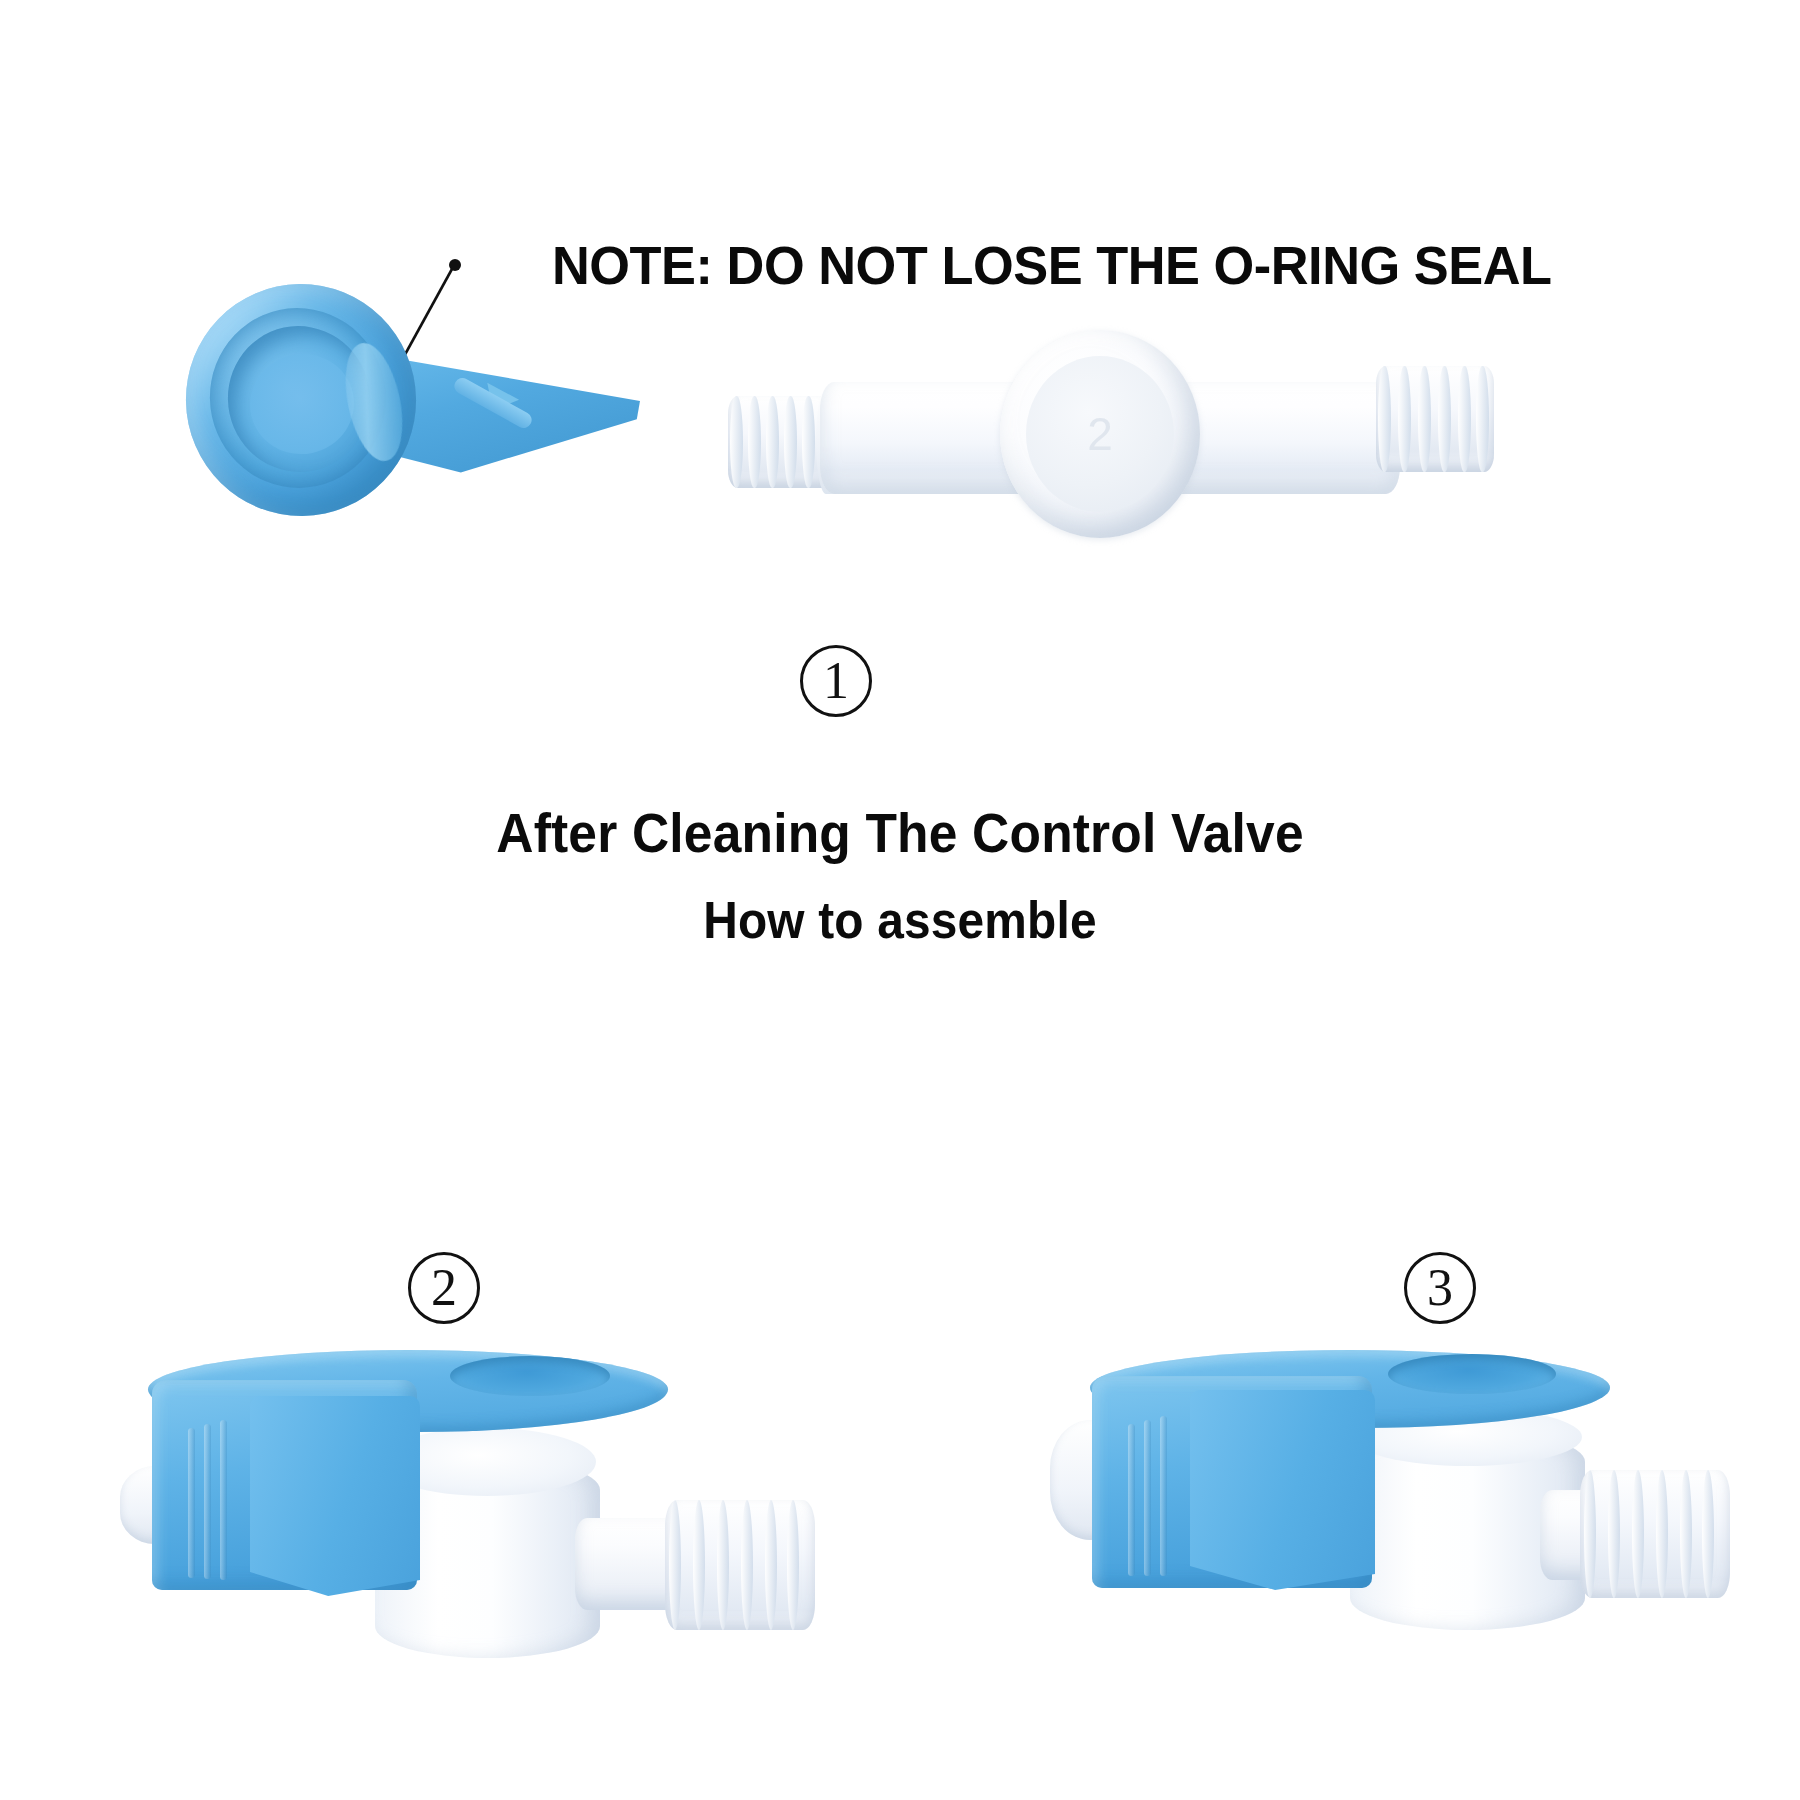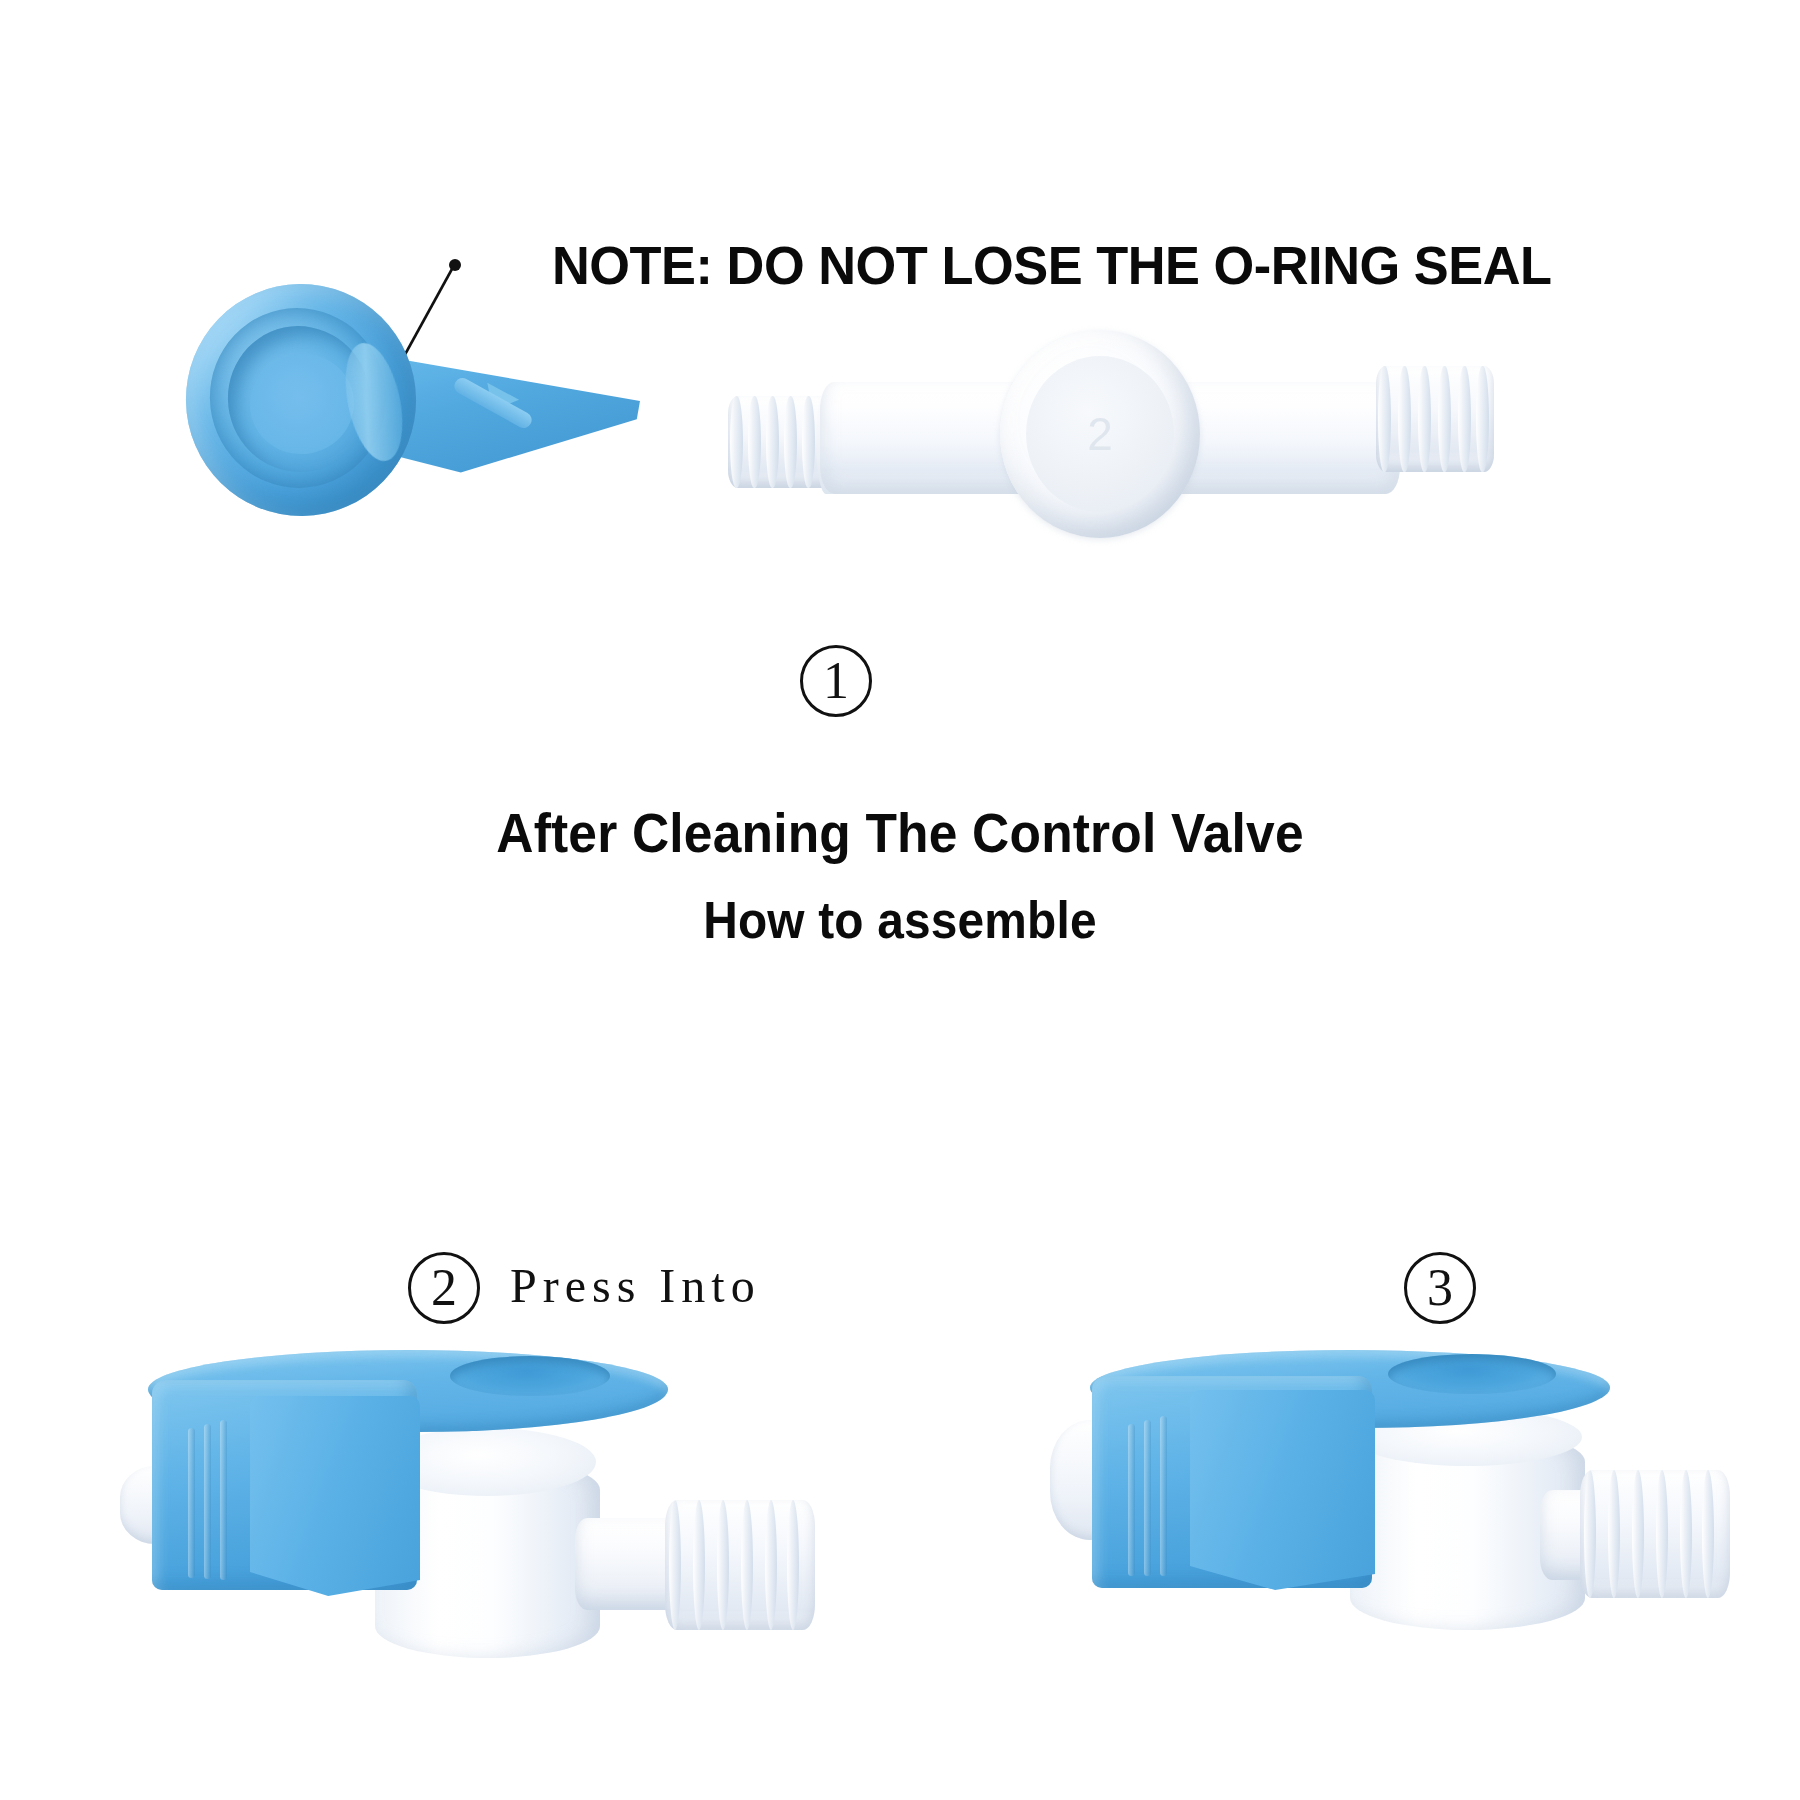--- a/index.html
+++ b/index.html
@@ -395,21 +395,20 @@
       </div>
     </div>
   </div>
 
   <div class="step-circle" id="step-1">1</div>
 
   <div class="heading-1">After Cleaning The Control Valve</div>
   <div class="heading-2">How to assemble</div>
 
   <div class="step-circle" id="step-2">2</div>
-  <div class="press-label">Press Into</div>
 
   <div class="assembly" id="assembly-2">
 
     <div class="a-nub" style="left:0px; top:116px; width:70px; height:78px;"></div>
     <div class="a-cylinder" style="left:255px; top:108px; width:225px; height:200px;"></div>
     <div class="a-cyl-top" style="left:258px; top:78px; width:218px; height:68px;"></div>
     <div class="a-white-body" style="left:455px; top:168px; width:130px; height:92px;"></div>
     <div class="a-thread-tip" style="left:545px; top:150px; width:150px; height:130px;">
       <div class="ring" style="left:4px"></div>
       <div class="ring" style="left:28px"></div>

